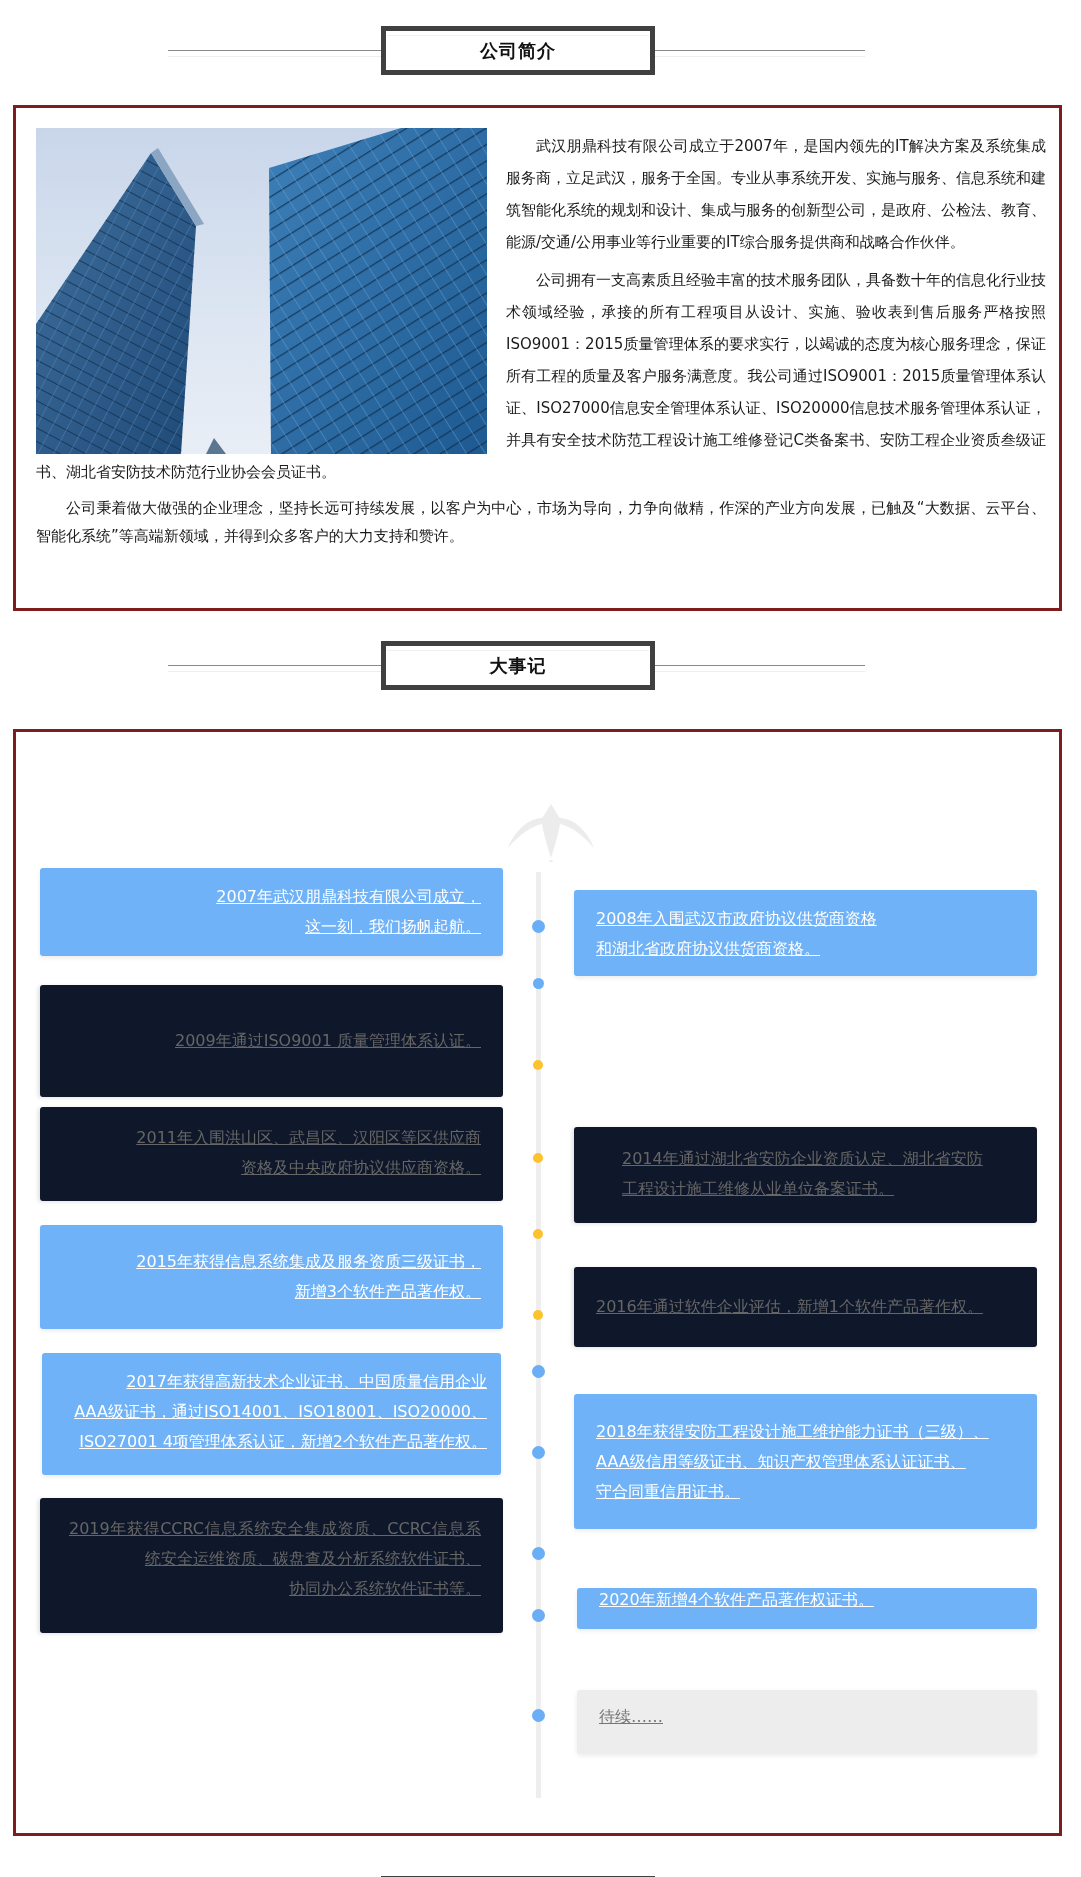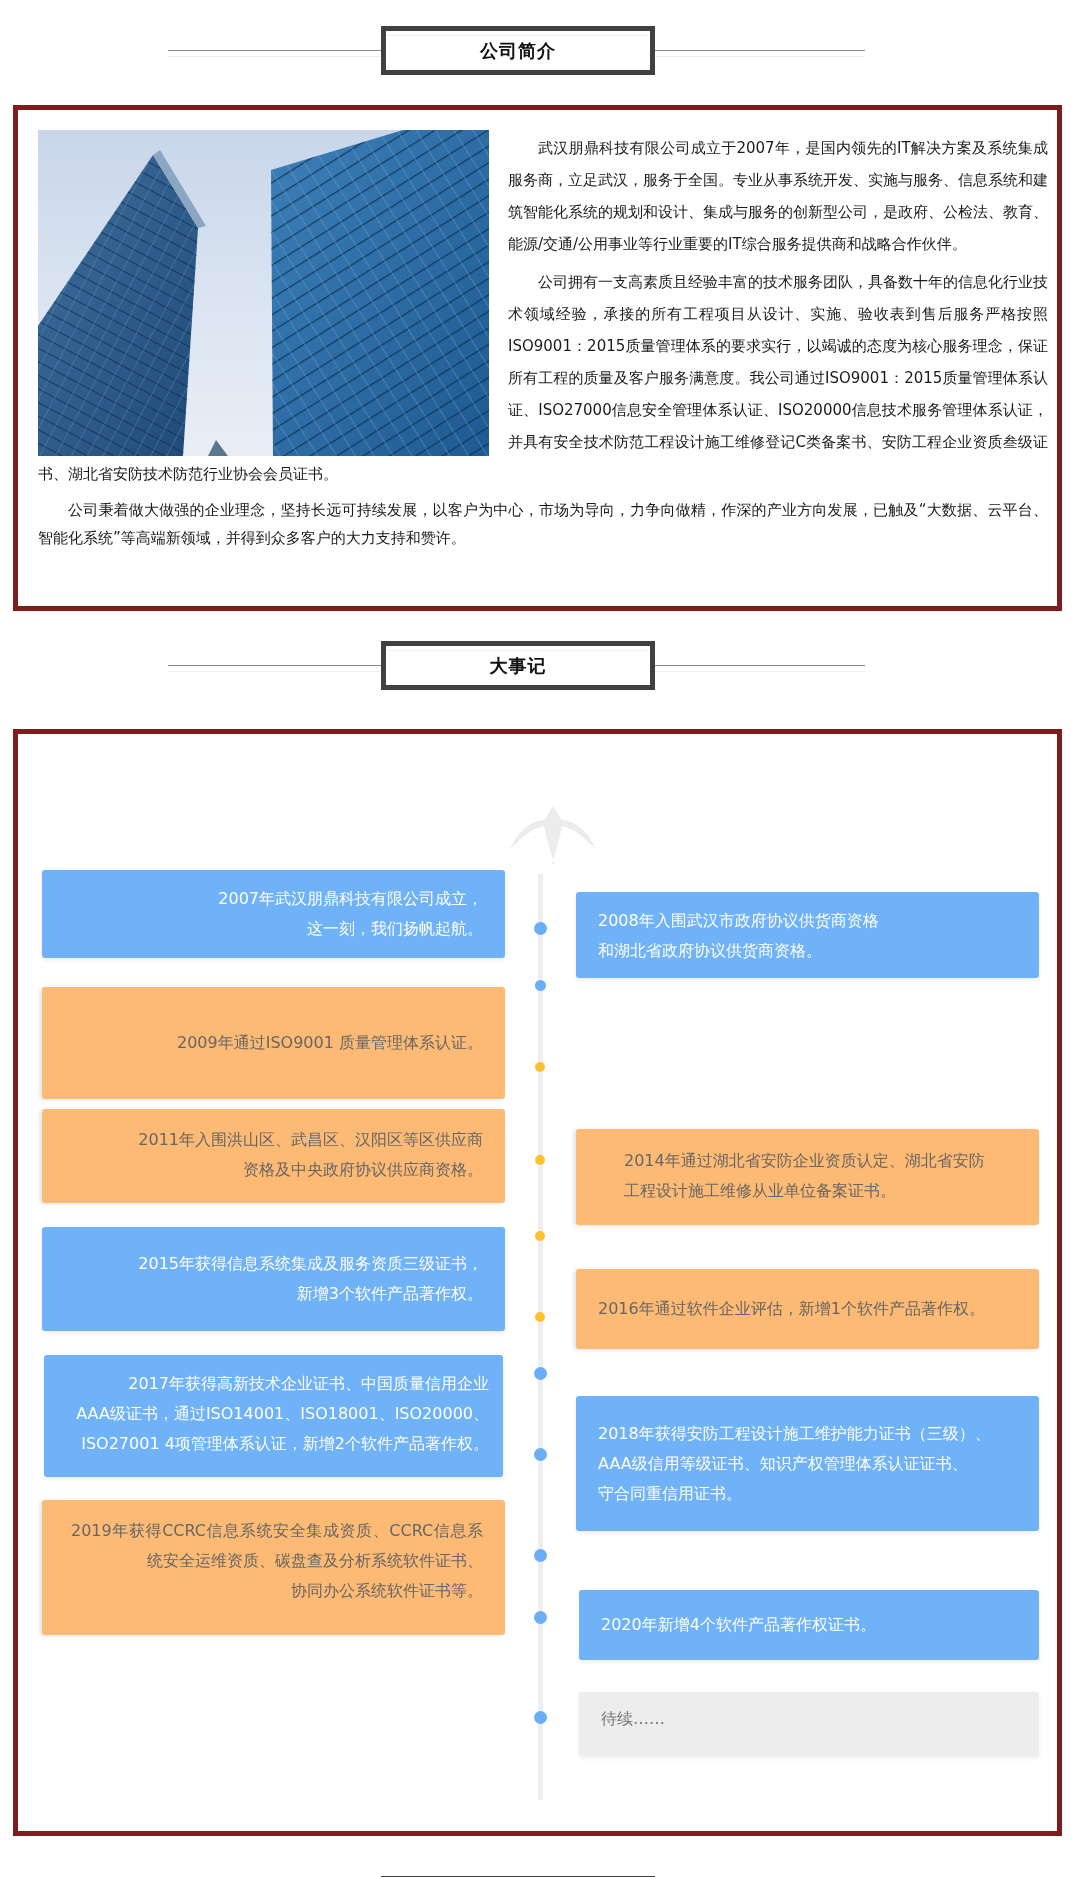--- a/index.html
+++ b/index.html
@@ -6,40 +6,40 @@
   html, body { width: 1081px; height: 1877px; background: #ffffff; overflow: hidden; }
   body { position: relative; font-family: "DejaVu Sans", "Liberation Sans", sans-serif; color: #222; }
 
   .heading { position: absolute; left: 0; width: 1081px; height: 50px; }
   .heading .hline { position: absolute; left: 168px; width: 697px; top: 24px; height: 1px; background: #8a8a8a; }
   .heading .hline2 { position: absolute; left: 168px; width: 697px; top: 30px; height: 1px; background: #eeeeee; }
   .heading .hbox { position: absolute; left: 381px; width: 274px; top: 0; height: 49px; background: #fff; border: 5px solid #404040; display: flex; align-items: center; justify-content: center; }
   .heading .hbox::before { content: ""; position: absolute; left: 1px; right: 1px; top: 4px; height: 1px; background: #f0f0f0; }
   .heading .htitle { font-size: 18px; font-weight: bold; color: #111; letter-spacing: 1px; }
 
-  .frame { position: absolute; left: 13px; width: 1049px; border: 5px solid #7f1d1d; background: #fff; }
+  .frame { position: absolute; left: 13px; width: 1049px; border: 3px solid #7f1d1d; background: #fff; }
 
   
   #intro-frame { top: 105px; height: 506px; }
   .intro-img { position: absolute; left: 20px; top: 20px; width: 451px; height: 326px; overflow: hidden; background: linear-gradient(180deg, #c9d6ea 0%, #dde6f2 60%, #e9eef6 100%); }
   .intro-text { position: absolute; left: 20px; top: 22px; width: 1010px; font-size: 15px; line-height: 32px; color: #1a1a1a; text-align: justify; }
   .intro-text .float-spacer { float: left; width: 470px; height: 326px; }
   .intro-text p { text-indent: 2em; margin-bottom: 6px; }
 
   
   #timeline-frame { top: 729px; height: 1107px; }
   .tl-line { position: absolute; left: 520px; top: 140px; width: 5px; height: 926px; background: #eeeeee; }
   .bird { position: absolute; left: 490px; top: 70px; width: 90px; height: 60px; }
   .dot { position: absolute; border-radius: 50%; }
   .dot.blue { background: #6aaef5; }
   .dot.yellow { background: #fdc22d; }
 
-  .card { position: absolute; border-radius: 3px; font-size: 16px; line-height: 30px; padding: 14px 22px; }
+  .card { position: absolute; border-radius: 3px; font-size: 16px; line-height: 30px; padding: 14px 22px; text-decoration: underline; }
   .card.blue { background: #70b2f7; color: #ffffff; box-shadow: 0 2px 4px rgba(0,0,0,0.08); }
-  .card.white { background: #fdba74; color: #666666; box-shadow: -2px 1px 4px rgba(0,0,0,0.12); }
+  .card.white { background: #0f172a; color: #666666; box-shadow: -2px 1px 4px rgba(0,0,0,0.12); }
   .card.gray { background: #ededed; color: #777777; box-shadow: 0 2px 5px rgba(0,0,0,0.08); }
   .card.left { left: 24px; width: 463px; text-align: right; }
   .card.right { left: 558px; width: 463px; text-align: left; }
   .card .ctext { white-space: pre-line; }
   .card.vcenter { display: flex; align-items: center; }
   .card.left.vcenter { justify-content: flex-end; }
 </style>
 </head>
 <body>
 
@@ -151,21 +151,21 @@
 工程设计施工维修从业单位备案证书。</div>
   </div>
   <div class="card white right vcenter" style="top:535px; height:80px;">
     <div class="ctext">2016年通过软件企业评估，新增1个软件产品著作权。</div>
   </div>
   <div class="card blue right vcenter" style="top:662px; height:135px;">
     <div class="ctext">2018年获得安防工程设计施工维护能力证书（三级）、
 AAA级信用等级证书、知识产权管理体系认证证书、
 守合同重信用证书。</div>
   </div>
-  <div class="card blue right vcenter" style="top:856px; height:70px; left:561px; width:460px;">
+  <div class="card blue right vcenter" style="top:856px; height:41px; left:561px; width:460px;align-items:flex-end;">
     <div class="ctext">2020年新增4个软件产品著作权证书。</div>
   </div>
   <div class="card gray right" style="top:958px; height:64px; left:561px; width:460px; padding-top:12px;">
     <div class="ctext">待续……</div>
   </div>
 </div>
 
 <div class="heading" style="top:1876px;">
   <div class="hbox"></div>
 </div>

